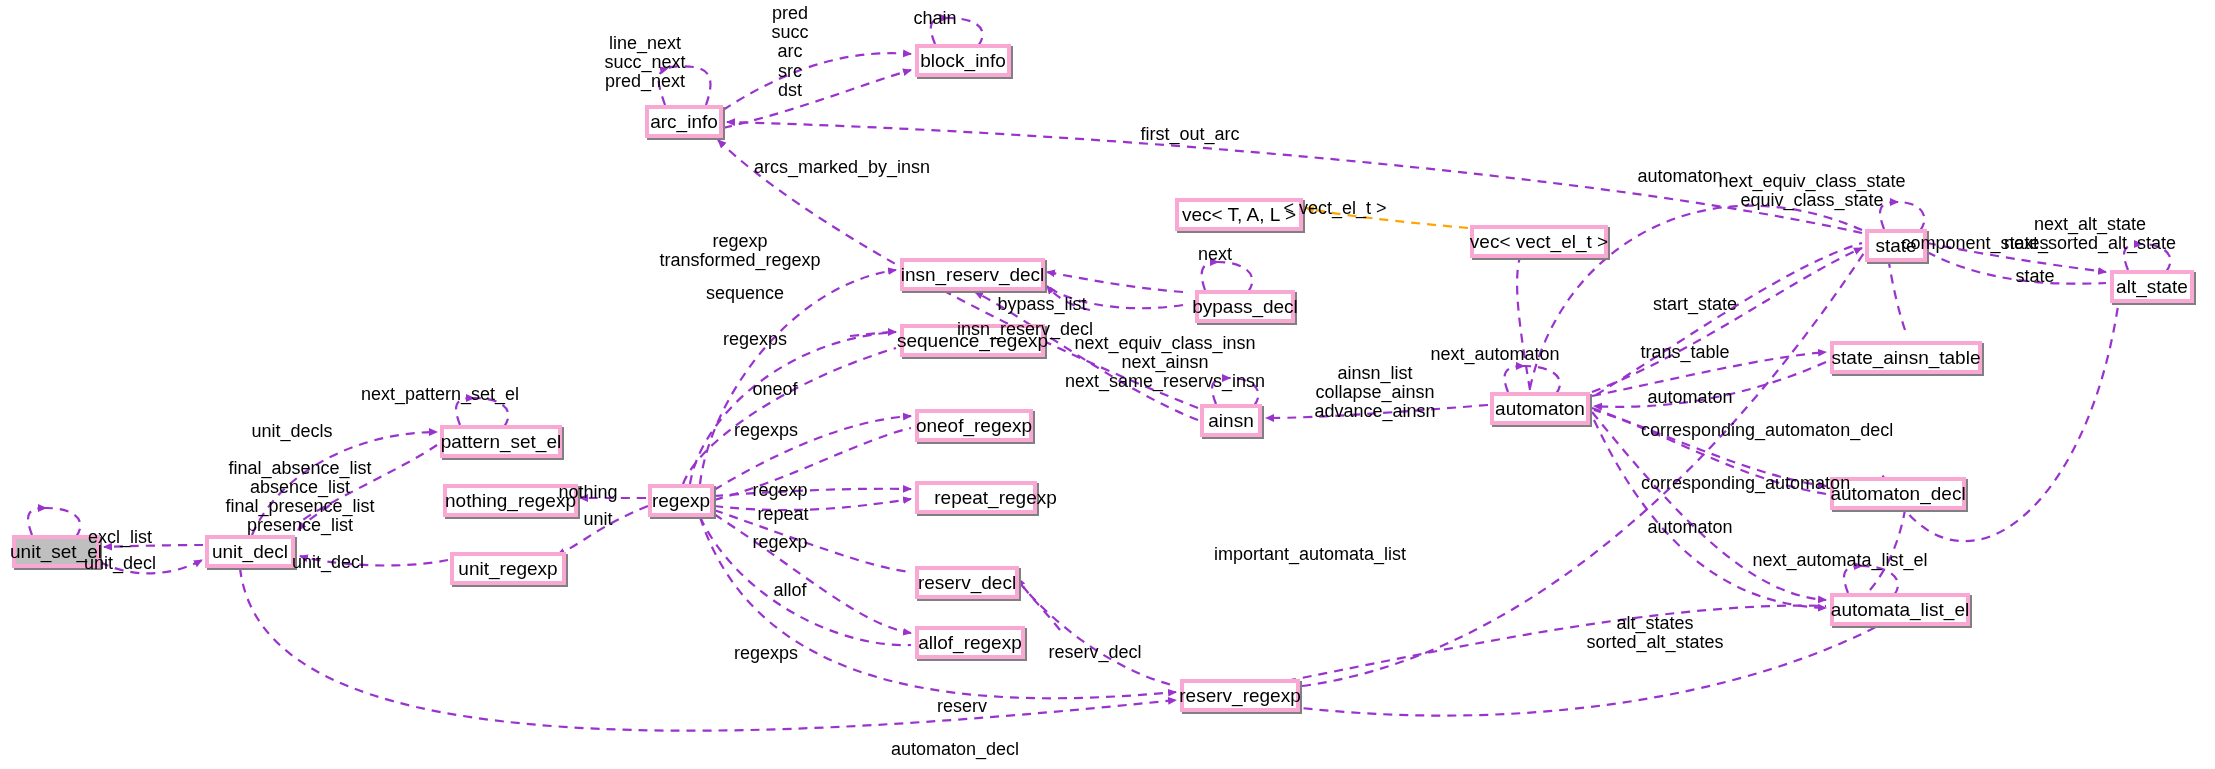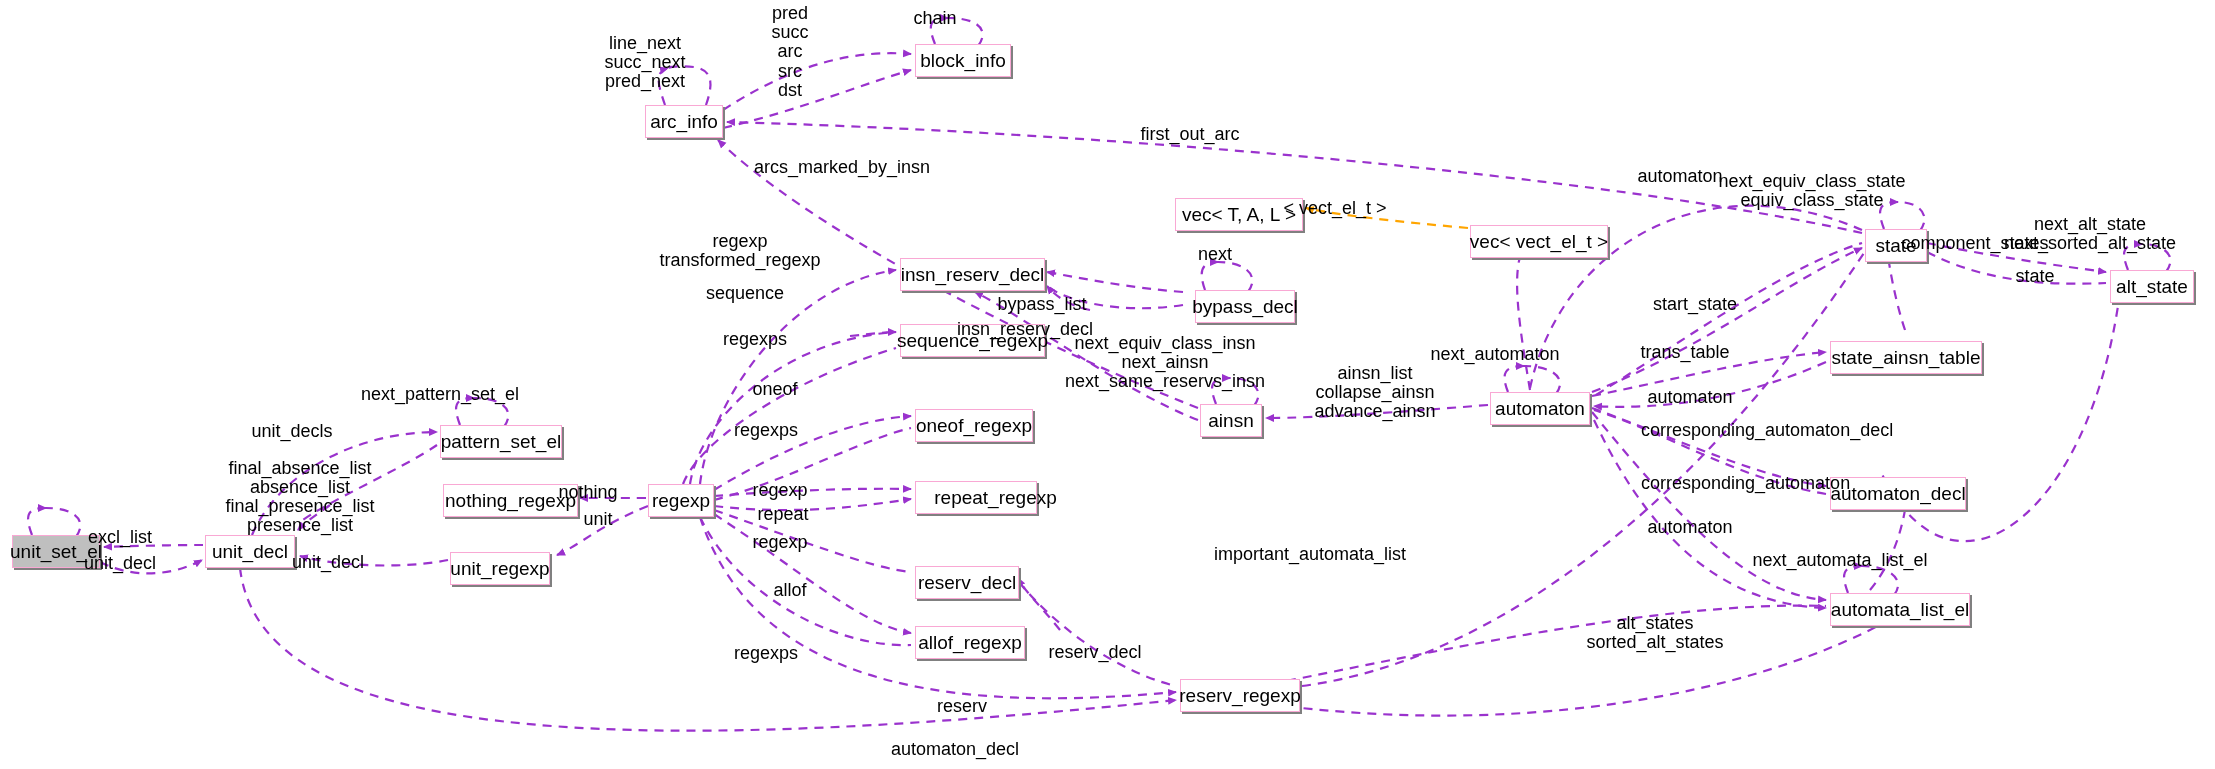--- a/index.html
+++ b/index.html
@@ -10,21 +10,21 @@
     height:769px;
     background:#ffffff;
     font-family:"Liberation Sans", sans-serif;
     overflow:hidden;
   }
   svg#edges{position:absolute;left:0;top:0;width:2215px;height:769px;}
   .node{
     position:absolute;
     box-sizing:border-box;
     background:#ffffff;
-    border:1px solid #f9a8d4;
+    border:4px solid #f9a8d4;
     box-shadow:2px 2px 0 0 #808080;
     display:flex;align-items:center;justify-content:center;
     font-size:19px;
     color:#000000;
     white-space:nowrap;
     letter-spacing:0px;
     height:33px;
     padding:0 9px;
   }
   .node.current{background:#bfbfbf;}
@@ -215,21 +215,21 @@
     </div>
   <div class="node" style="left:1180px;top:679px;width:120px;">
       <span>reserv_regexp</span>
     </div>
   <div class="node" style="left:648px;top:484px;width:66px;">
       <span>regexp</span>
     </div>
   <div class="node" style="left:443px;top:484px;width:135px;">
       <span>nothing_regexp</span>
     </div>
-  <div class="node" style="left:450px;top:552px;width:100px;">
+  <div class="node" style="left:450px;top:552px;width:116px;">
       <span>unit_regexp</span>
     </div>
   <div class="node" style="left:440px;top:425px;width:122px;">
       <span>pattern_set_el</span>
     </div>
   <div class="node" style="left:205px;top:535px;width:90px;">
       <span>unit_decl</span>
     </div>
   <div class="node current" style="left:12px;top:535px;width:88px;">
       <span>unit_set_el</span>

